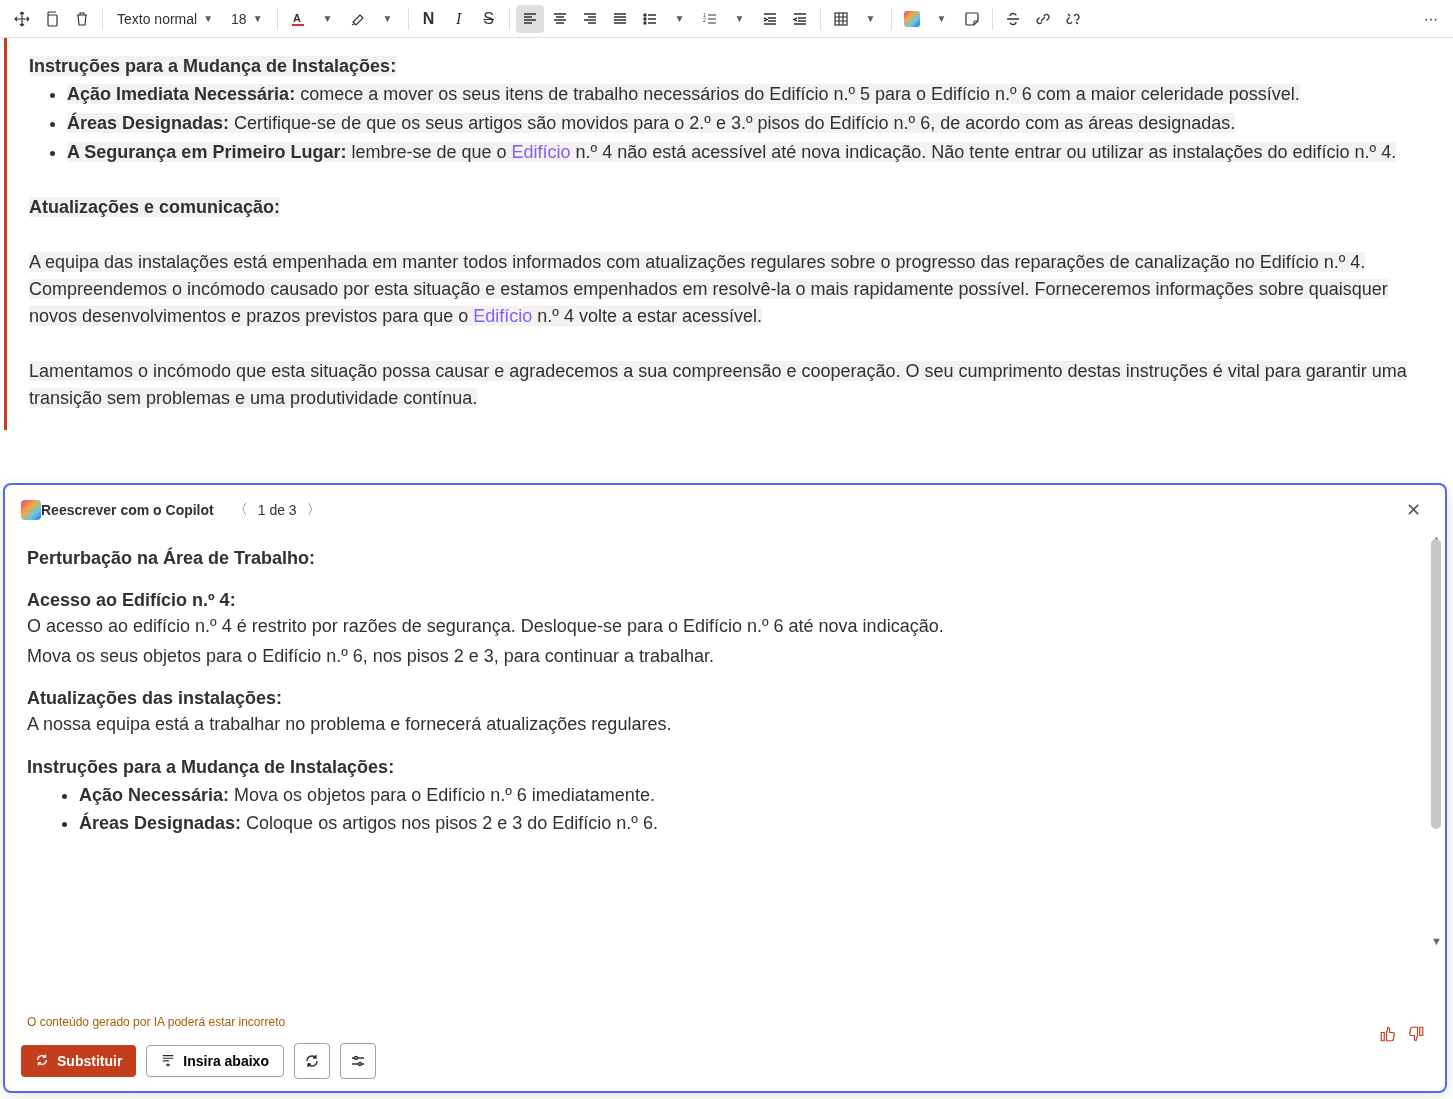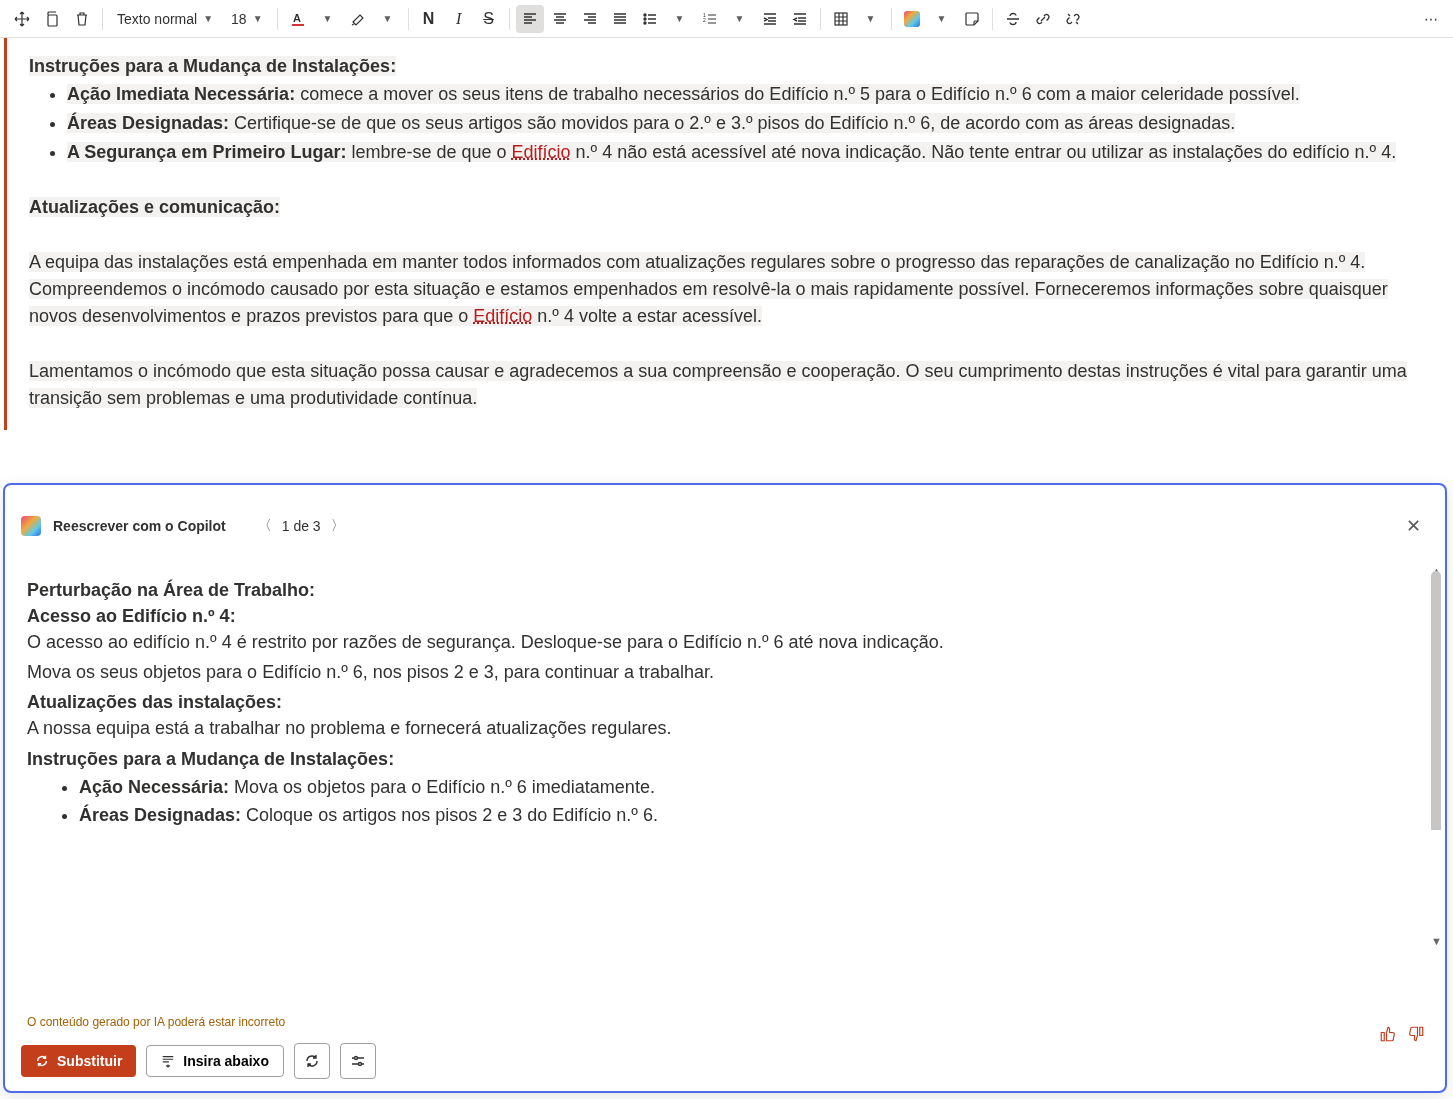--- a/index.html
+++ b/index.html
@@ -11,42 +11,42 @@
 .tb-bold{font-weight:700;font-size:16px}
 .tb-italic{font-style:italic;font-size:16px;font-family:Georgia,serif}
 .tb-strike{text-decoration:line-through;font-size:16px}
 .tb-active{background:#e1dfdd}
 .doc{padding:18px 22px;background:#fff;border-left:3px solid #c43e1c;margin-left:4px;margin-right:6px}
 .doc h4{font-size:18px;font-weight:700;margin-bottom:4px}
 .doc ul{list-style:disc;padding-left:38px}
 .doc li{font-size:18px;line-height:1.5;margin-bottom:2px}
 .doc p{font-size:18px;line-height:1.5;margin-top:28px}
 .hl{background:#f3f2f1;display:inline}
-.doc-link{color:#b91c1c;text-decoration:underline;text-decoration-style:dotted}
+.doc-link{color:#8b5cf6;text-decoration-style:dotted}
 .copilot-panel{position:absolute;left:3px;right:6px;top:483px;bottom:6px;border:2px solid #4f6bed;border-radius:8px;background:#fff;display:flex;flex-direction:column;box-shadow:0 4px 16px rgba(0,0,0,.1)}
-.cp-header{display:flex;align-items:center;padding:26px 16px;gap:12px}
+.cp-header{display:flex;align-items:center;padding:10px 16px;gap:0}
 .cp-logo{width:20px;height:20px;background:linear-gradient(135deg,#e8467c 0%,#f2a93b 40%,#5ec9e8 70%,#2f6ce5 100%);border-radius:4px}
 .cp-title{font-weight:600;font-size:14px}
 .cp-nav{display:flex;align-items:center;gap:10px;margin-left:20px}
 .cp-nav-btn{cursor:pointer;color:#605e5c;font-size:14px}
 .cp-close{margin-left:auto;cursor:pointer;font-size:18px;color:#605e5c;padding:4px 8px}
 .cp-body{flex:1;overflow-y:auto;padding:2px 22px 0 22px;font-size:18px;line-height:1.45;position:relative}
-.cp-body h5{font-weight:700;font-size:18px;}
+.cp-body h5{font-weight:700;font-size:18px;margin-top:16px}
 .cp-body h5:first-child{margin-top:8px}
 .cp-body p{margin-bottom:4px}
 .cp-body ul{list-style:disc;padding-left:52px;margin-top:2px}
 .cp-body li{margin-bottom:2px}
 .cp-scroll{position:absolute;right:4px;top:4px;width:10px;height:290px;background:#c8c6c4;border-radius:5px}
 .cp-scroll-up{position:absolute;right:3px;top:-2px;color:#666;font-size:11px;cursor:pointer}
 .cp-scroll-down{position:absolute;right:3px;bottom:62px;color:#666;font-size:11px;cursor:pointer}
 .cp-body-wrap{position:relative;flex:1;overflow:hidden}
 .cp-disclaimer{font-size:12px;color:#a16207;padding:6px 22px}
 .cp-footer{display:flex;align-items:center;padding:8px 16px 12px 16px;gap:10px}
-.btn-primary{background:#c43e1c;color:#fff;border:none;padding:8px 14px;border-radius:4px;font-size:14px;font-weight:600;cursor:pointer;display:flex;align-items:center;gap:8px}
-.btn-secondary{background:#fff;border:1px solid #a19f9d;padding:7px 14px;border-radius:4px;font-size:14px;cursor:pointer;display:flex;align-items:center;gap:8px;font-weight:600}
+.btn-primary{background:#c43e1c;color:#fff;border:none;padding:8px 14px;border-radius:4px;font-size:14px;font-weight:600;cursor:pointer;display:flex;align-items:flex-start;gap:8px}
+.btn-secondary{background:#fff;border:1px solid #a19f9d;padding:7px 14px;border-radius:4px;font-size:14px;cursor:pointer;display:flex;gap:8px;font-weight:600}
 .btn-icon{width:36px;height:36px;border:1px solid #a19f9d;border-radius:4px;display:flex;align-items:center;justify-content:center;cursor:pointer;background:#fff}
 .cp-feedback{margin-left:auto;display:flex;gap:10px;color:#c43e1c;font-size:18px;position:absolute;right:20px;bottom:48px}
 .chev{font-size:10px;color:#605e5c}
 svg{display:block}
 </style>
 </head>
 <body>
 
 <div class="toolbar">
   <div class="tb-btn">

